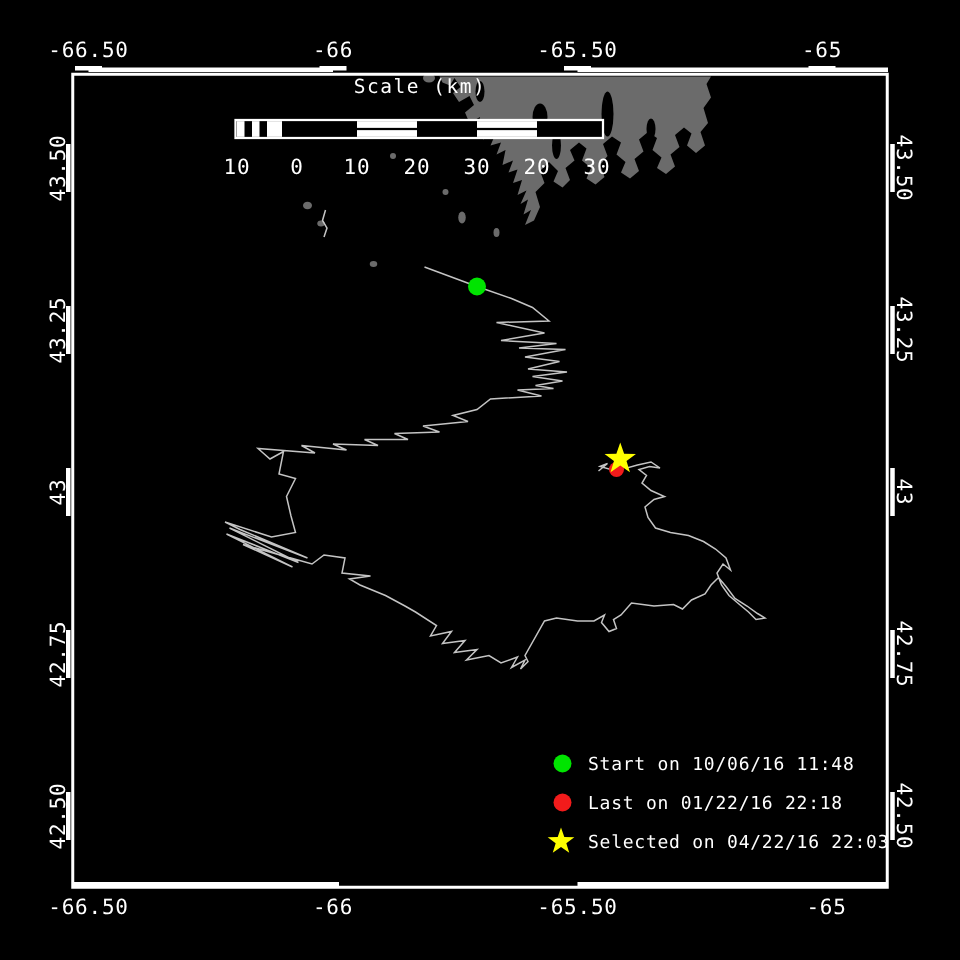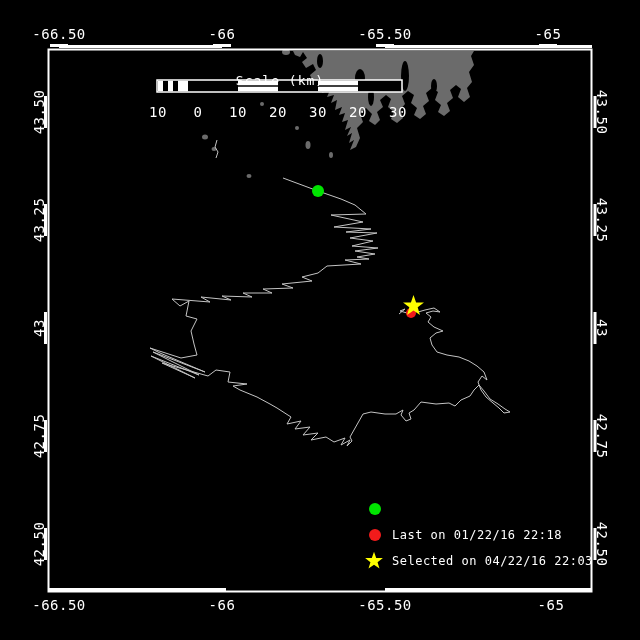--- a/index.html
+++ b/index.html
@@ -110,25 +110,26 @@
   <div class="lbl lat-lbl lat-left" style="left:39px;top:328px">43</div>
   <div class="lbl lat-lbl lat-left" style="left:39px;top:436px">42.75</div>
   <div class="lbl lat-lbl lat-left" style="left:39px;top:544px">42.50</div>
 
   <div class="lbl lat-lbl lat-right" style="left:602px;top:112px">43.50</div>
   <div class="lbl lat-lbl lat-right" style="left:602px;top:220px">43.25</div>
   <div class="lbl lat-lbl lat-right" style="left:602px;top:328px">43</div>
   <div class="lbl lat-lbl lat-right" style="left:602px;top:436px">42.75</div>
   <div class="lbl lat-lbl lat-right" style="left:602px;top:544px">42.50</div>
 
-  <div class="lbl scale-title" style="left:280px;top:73px">Scale (km)</div>
+  <div class="lbl scale-title" style="left:280px;top:51px">Scale (km)</div>
   <div class="lbl scale-lbl" style="left:158px;top:104px">10</div>
   <div class="lbl scale-lbl" style="left:198px;top:104px">0</div>
   <div class="lbl scale-lbl" style="left:238px;top:104px">10</div>
   <div class="lbl scale-lbl" style="left:278px;top:104px">20</div>
   <div class="lbl scale-lbl" style="left:318px;top:104px">30</div>
   <div class="lbl scale-lbl" style="left:358px;top:104px">20</div>
   <div class="lbl scale-lbl" style="left:398px;top:104px">30</div>
 
+  <div class="lbl leg-lbl" style="left:392px;top:502px">Start on 10/06/16 11:48</div>
   <div class="lbl leg-lbl" style="left:392px;top:528px">Last on 01/22/16 22:18</div>
   <div class="lbl leg-lbl" style="left:392px;top:554px">Selected on 04/22/16 22:03</div>
 
 </div>
 
 </body></html>

